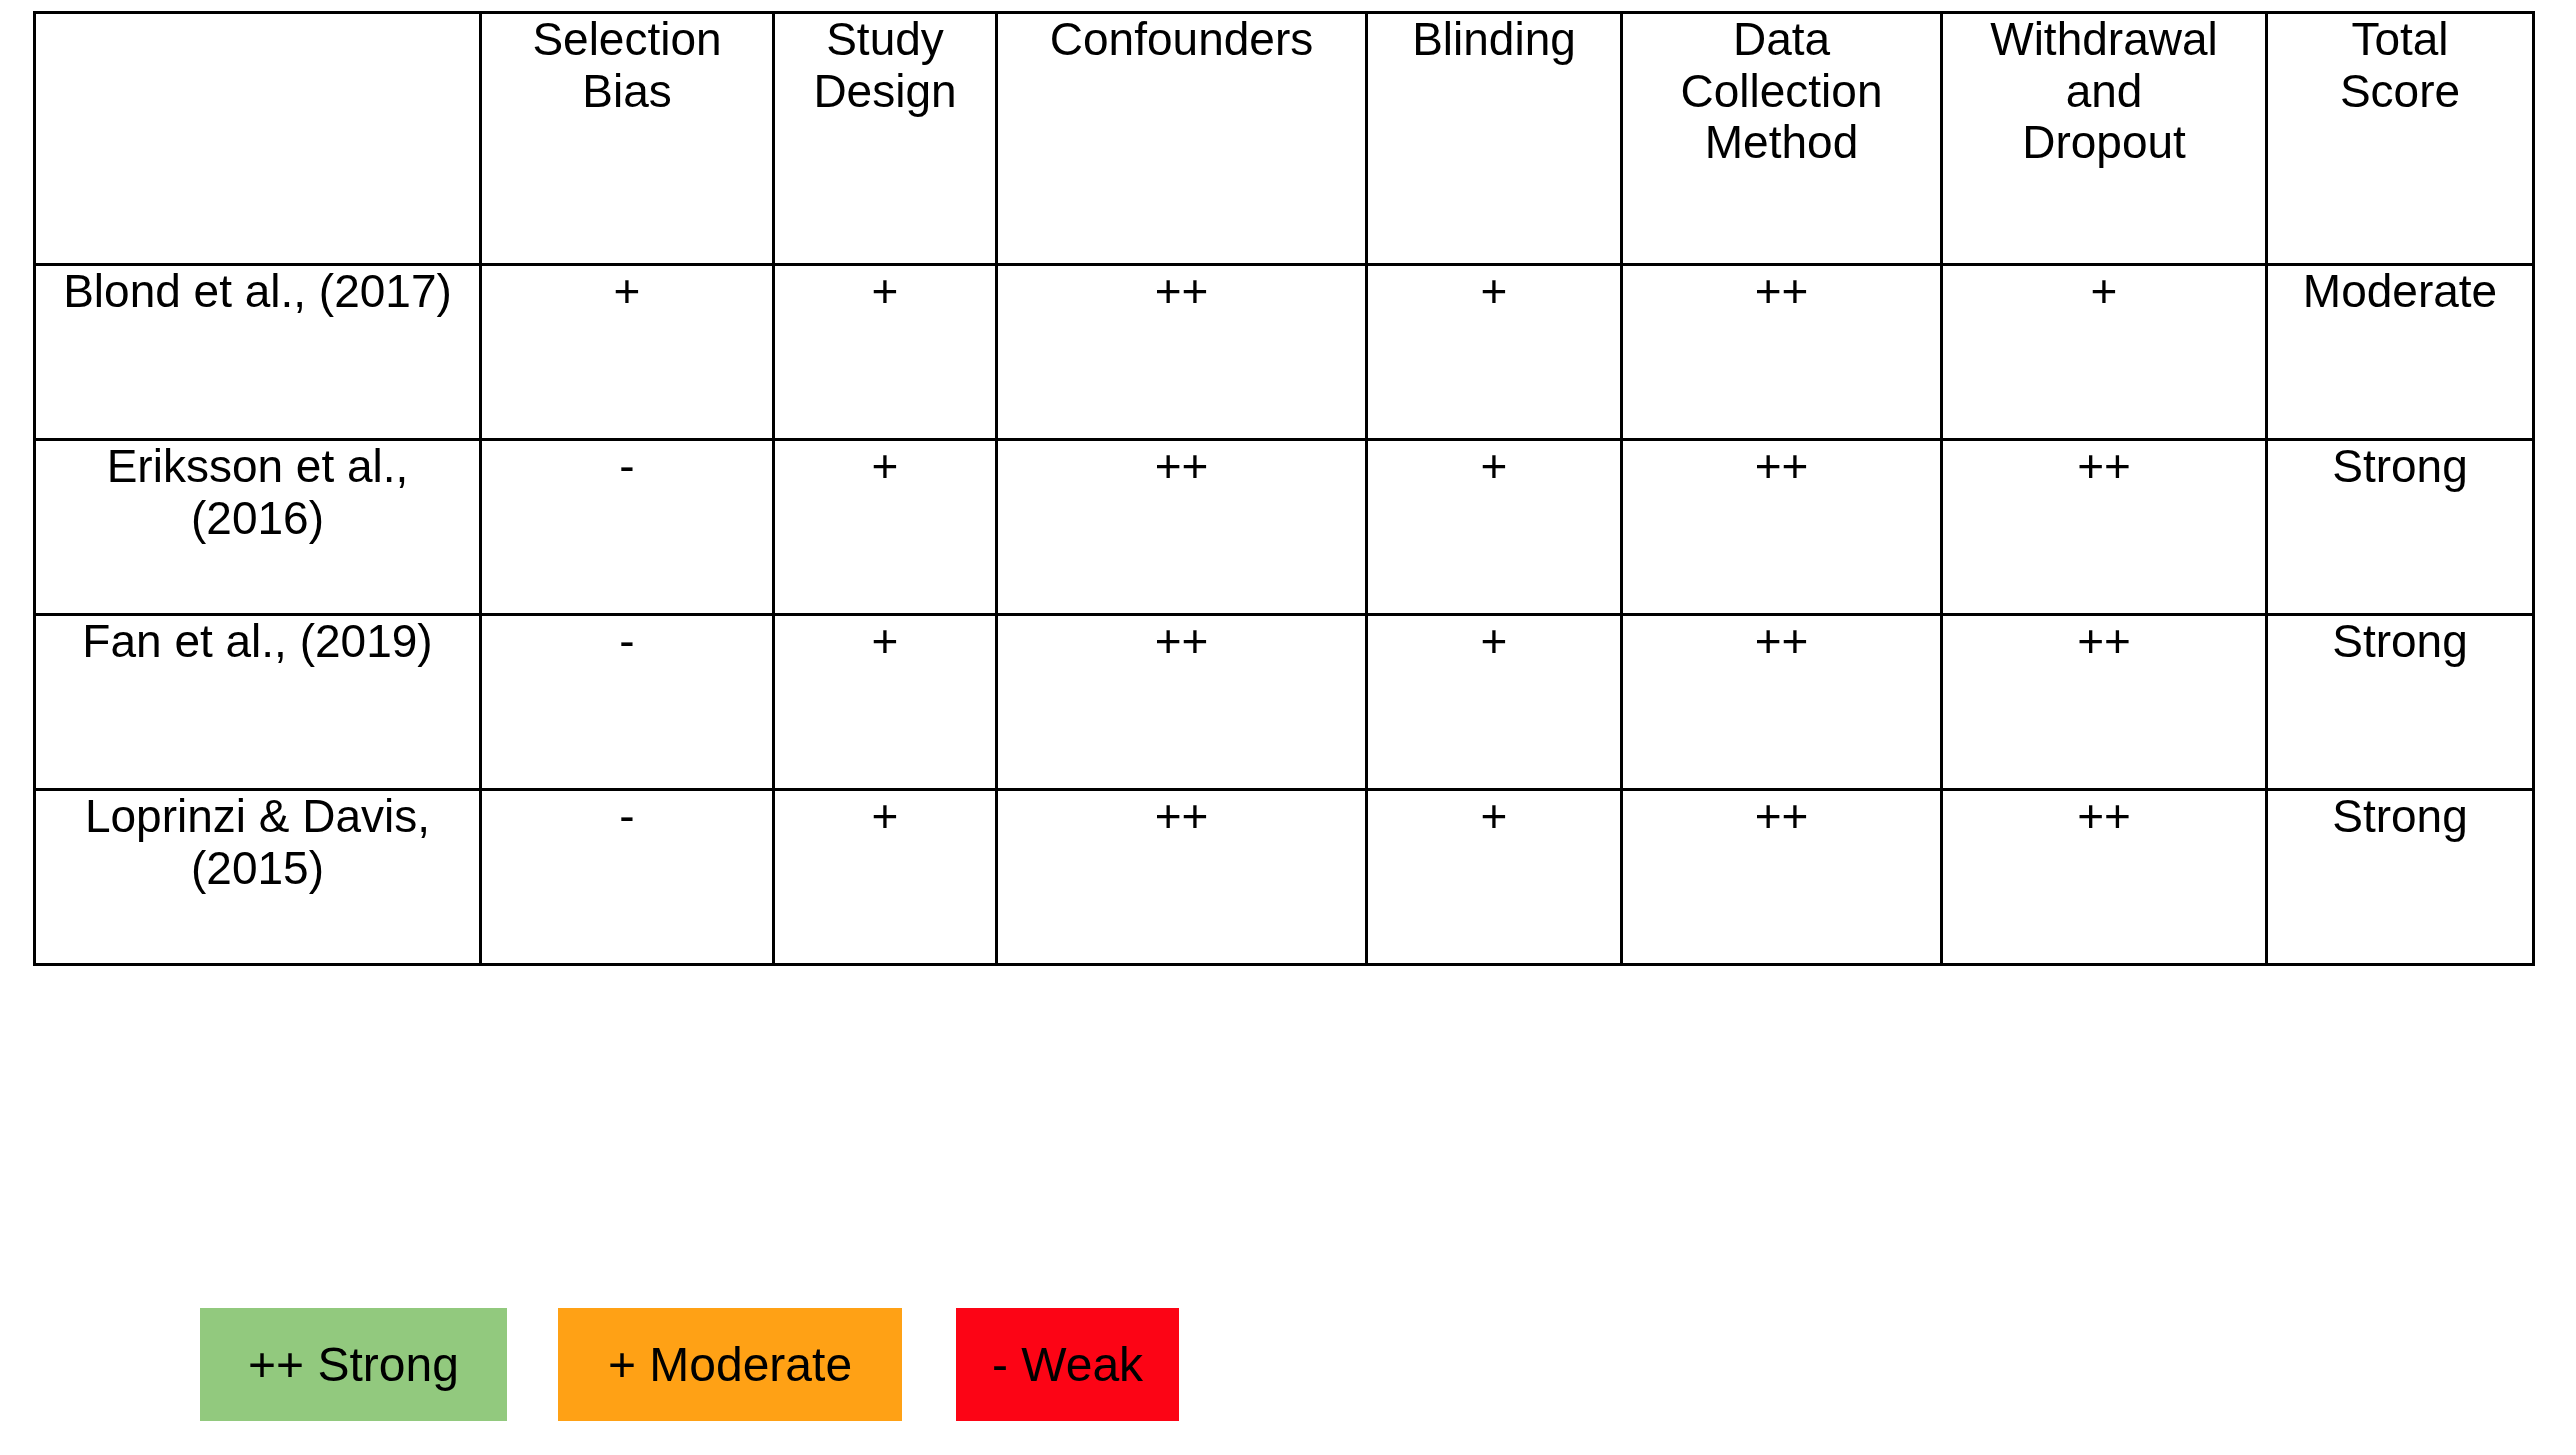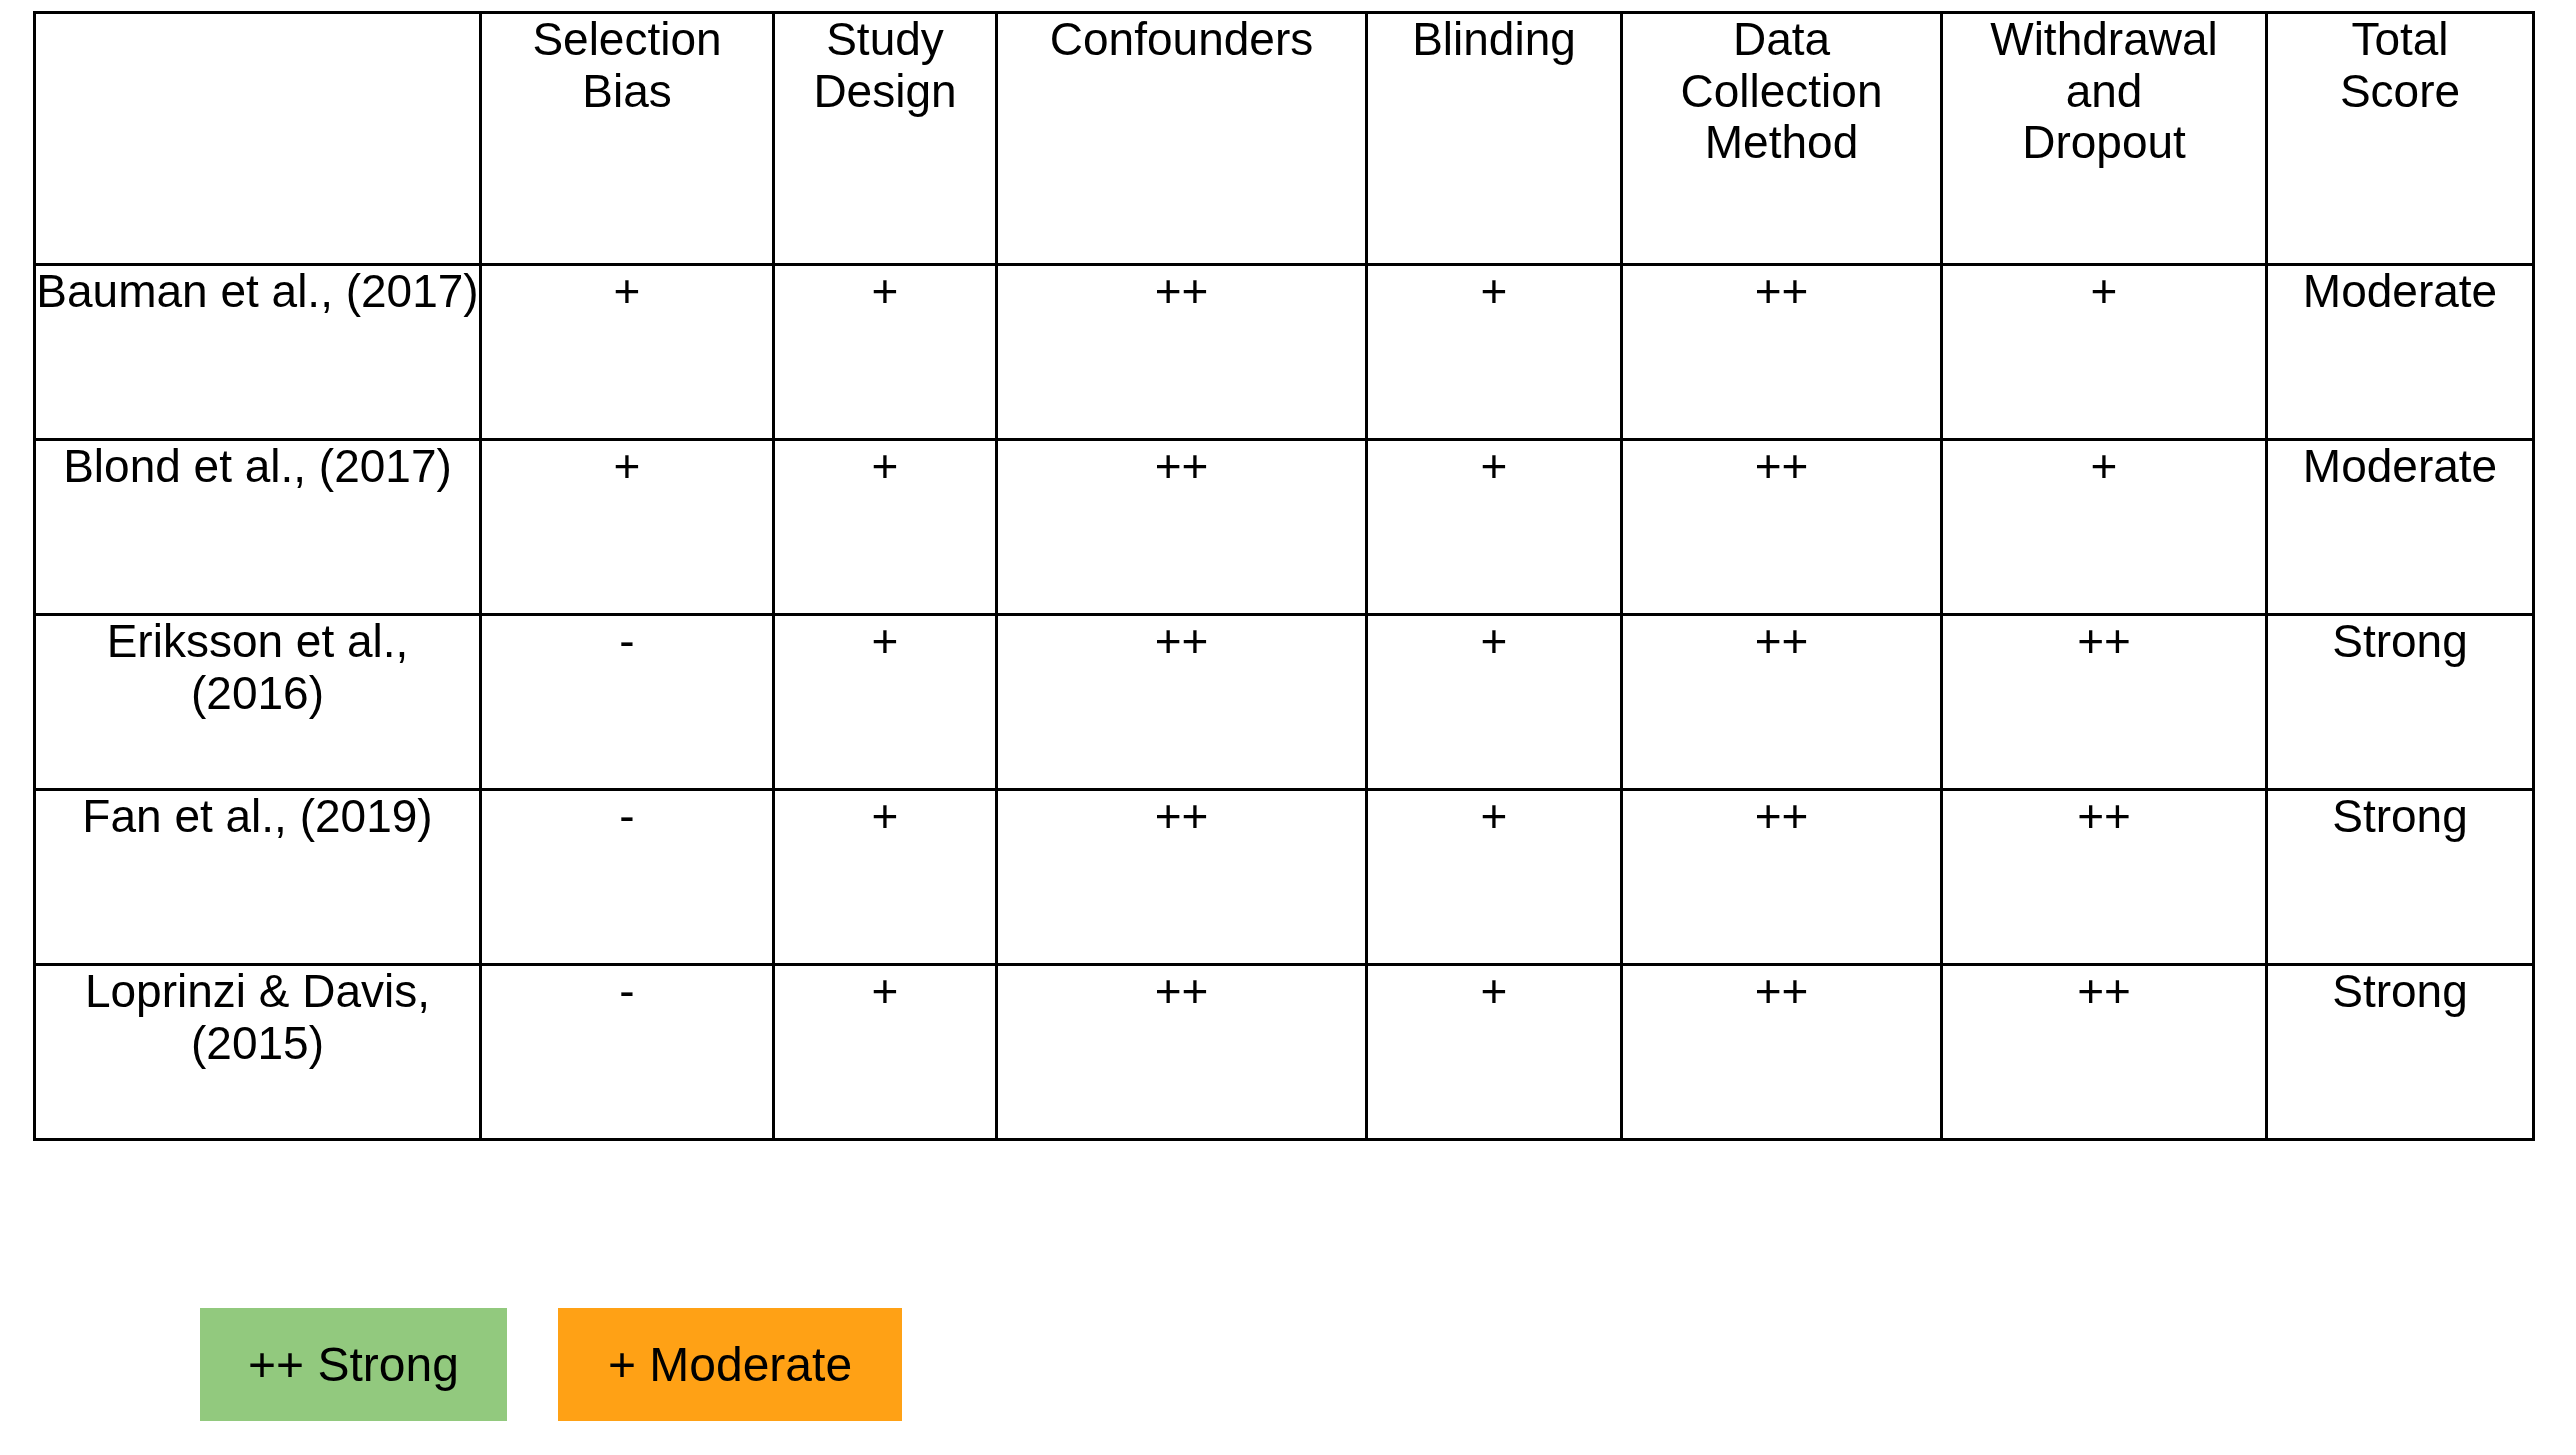--- a/index.html
+++ b/index.html
@@ -135,30 +135,20 @@
         <th>Study<br>Design</th>
         <th>Confounders</th>
         <th>Blinding</th>
         <th>Data<br>Collection<br>Method</th>
         <th>Withdrawal<br>and<br>Dropout</th>
         <th>Total<br>Score</th>
       </tr>
   </thead>
   <tbody>
       <tr>
-        <td class="study-label">Bauman et al., (2017)</td>
-        <td class="score-cell rate-moderate">+</td>
-        <td class="score-cell rate-moderate">+</td>
-        <td class="score-cell rate-strong">++</td>
-        <td class="score-cell rate-moderate">+</td>
-        <td class="score-cell rate-strong">++</td>
-        <td class="score-cell rate-moderate">+</td>
-        <td class="score-cell rate-moderate">Moderate</td>
-      </tr>
-      <tr>
         <td class="study-label">Blond et al., (2017)</td>
         <td class="score-cell rate-moderate">+</td>
         <td class="score-cell rate-moderate">+</td>
         <td class="score-cell rate-strong">++</td>
         <td class="score-cell rate-moderate">+</td>
         <td class="score-cell rate-strong">++</td>
         <td class="score-cell rate-moderate">+</td>
         <td class="score-cell rate-moderate">Moderate</td>
       </tr>
       <tr>
@@ -190,14 +180,15 @@
         <td class="score-cell rate-strong">++</td>
         <td class="score-cell rate-strong">++</td>
         <td class="score-cell rate-strong">Strong</td>
       </tr>
     </tbody>
 </table>
 
 <div id="legend">
     <div class="legend-chip chip-strong" style="background: rgb(146, 201, 126);">++ Strong</div>
     <div class="legend-chip chip-moderate" style="background: rgb(255, 161, 21);">+ Moderate</div>
+    <div class="legend-chip chip-weak" style="background: rgb(252, 4, 21);">- Weak</div>
   </div>
 
 
 </body></html>

